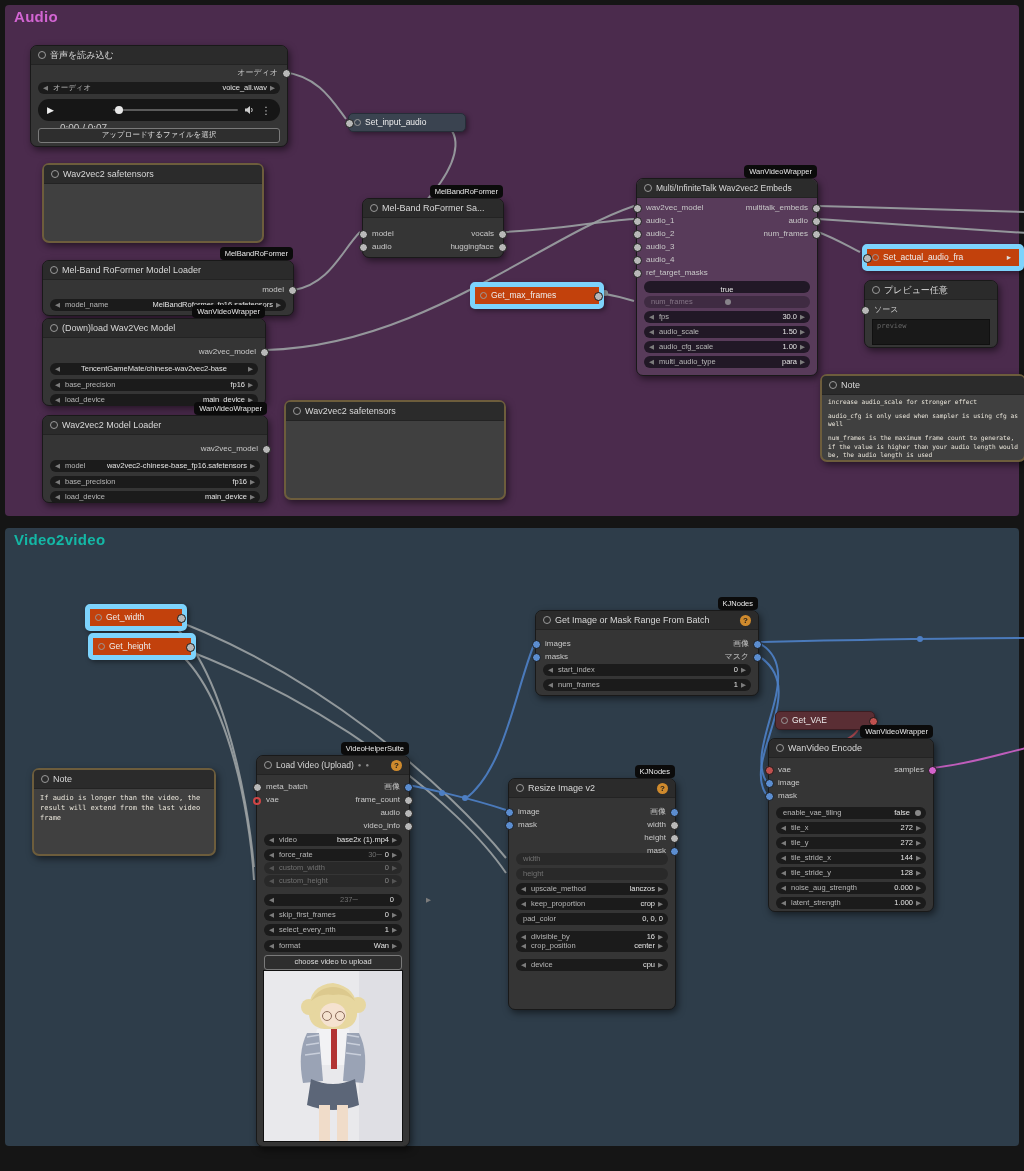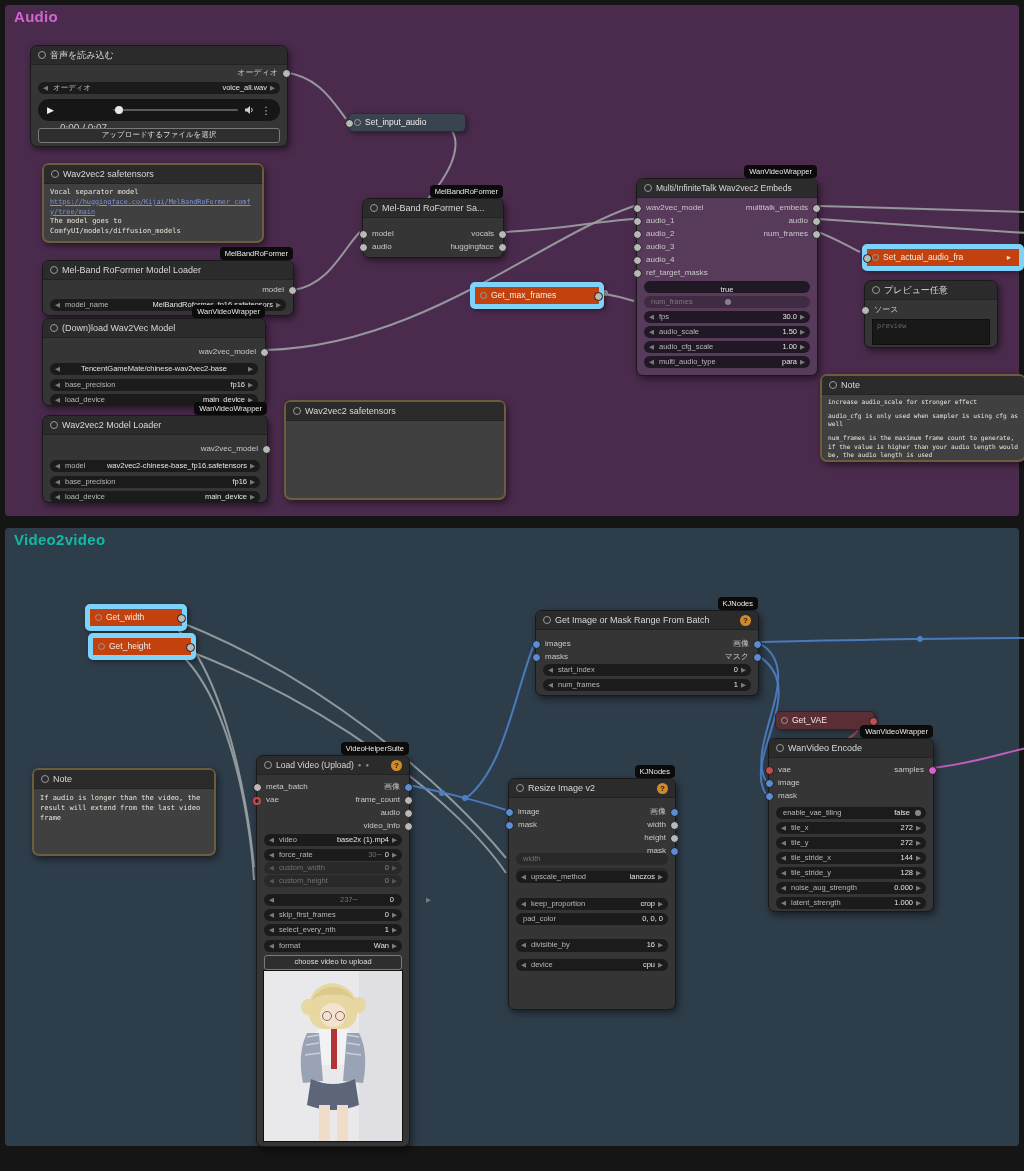--- a/index.html
+++ b/index.html
@@ -134,25 +134,20 @@
       <span class="kebab">⋮</span>
     </div>
     <div class="btn" style="top:82px;">アップロードするファイルを選択</div>
   </div>
 
   <div class="node note" style="left:42px;top:163px;width:218px;height:76px;">
     <div class="ntitle">
       <span class="cdot"></span>
       <span>Wav2vec2 safetensors</span>
     </div>
-    <div class="note-body" style="top:23px;">
-      <div>Vocal separator model</div>
-      <a href="#">https://huggingface.co/Kijai/MelBandRoFormer_comfy/tree/main</a>
-      <div>The model goes to ComfyUI/models/diffusion_models</div>
-    </div>
   </div>
 
   <div class="collapsed gray" style="left:348px;top:113px;width:92px;">
     <span class="cdot"></span>
     <span class="dot l"></span>
     <span>Set_input_audio</span>
   </div>
 
   <div class="node" style="left:362px;top:198px;width:140px;height:58px;">
     <div class="badge">MelBandRoFormer</div>
@@ -618,21 +613,21 @@
     <div class="row" style="top:65px;">
       <span class="sout">mask</span>
       <span class="dot r blue"></span>
     </div>
     <div class="widget dim" style="top:74px;">
       <span class="lab">width</span>
     </div>
     <div class="widget dim" style="top:89px;">
       <span class="lab">height</span>
     </div>
-    <div class="widget" style="top:92px;">
+    <div class="widget" style="top:104px;">
       <span class="arr">◀</span>
       <span class="lab">upscale_method</span>
       <span class="val">lanczos</span>
       <span class="arr">▶</span>
     </div>
     <div class="widget" style="top:119px;">
       <span class="arr">◀</span>
       <span class="lab">keep_proportion</span>
       <span class="val">crop</span>
       <span class="arr">▶</span>
@@ -640,21 +635,21 @@
     <div class="widget" style="top:134px;">
       <span class="lab">pad_color</span>
       <span class="val">0, 0, 0</span>
     </div>
     <div class="widget" style="top:161px;">
       <span class="arr">◀</span>
       <span class="lab">crop_position</span>
       <span class="val">center</span>
       <span class="arr">▶</span>
     </div>
-    <div class="widget" style="top:160px;">
+    <div class="widget" style="top:152px;">
       <span class="arr">◀</span>
       <span class="lab">divisible_by</span>
       <span class="val">16</span>
       <span class="arr">▶</span>
     </div>
     <div class="widget" style="top:180px;">
       <span class="arr">◀</span>
       <span class="lab">device</span>
       <span class="val">cpu</span>
       <span class="arr">▶</span>

